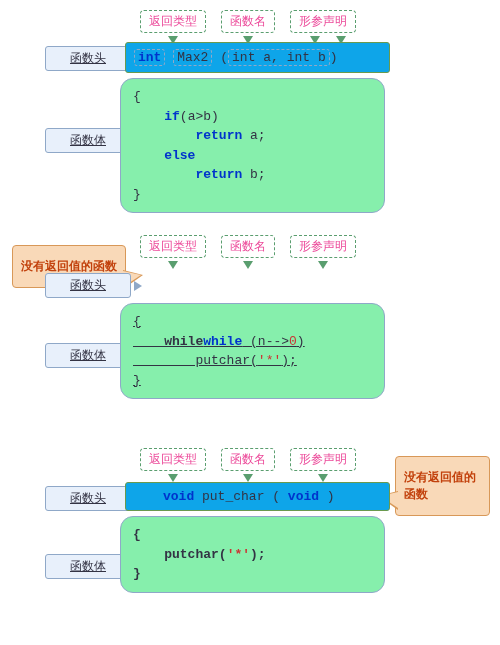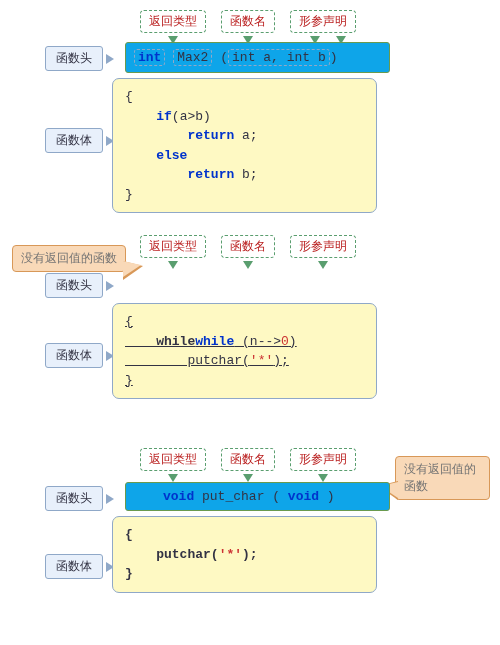--- a/index.html
+++ b/index.html
@@ -20,21 +20,21 @@
     left: 130px;
     top: 0;
     display: flex;
     gap: 15px;
   }
   .dash-label {
     border: 1.5px dashed #5a9e6f;
     border-radius: 4px;
     background: #fff;
     padding: 2px 8px;
-    color: #b91c1c;
+    color: #ec4899;
     font-size: 12px;
     position: relative;
   }
   .dash-label::after {
     content: "";
     position: absolute;
     left: 50%;
     bottom: -12px;
     width: 0; height: 0;
     border-left: 5px solid transparent;
@@ -58,23 +58,24 @@
     width:0;height:0;
     border-left:5px solid transparent;
     border-right:5px solid transparent;
     border-top:8px solid #5a9e6f;
   }
   .left-label {
     position: absolute;
     border: 1px solid #8fa8c8;
     border-radius: 3px;
     background: #e8f0fb;
-    padding: 3px 10px;
+    padding: 3px 24px;
     color: #334;
     font-size: 12px;
+    text-decoration: underline;
   }
   .left-label.arrow::after {
     content: "";
     position: absolute;
     right: -12px;
     top: 50%;
     width: 0; height: 0;
     border-top: 5px solid transparent;
     border-bottom: 5px solid transparent;
     border-left: 8px solid #8fa8c8;
@@ -93,42 +94,43 @@
     color: #334;
   }
   .code-seg {
     border: 1.5px dashed #8fa8c8;
     border-radius: 3px;
     padding: 0 3px;
     display: inline-block;
   }
   .body-box {
     position: absolute;
-    left: 102px;
+    left: 110px;
     width: 265px;
     border: 1.5px solid #8fa8c8;
-    border-radius: 7px;
-    background: #fef9c3;
+    border-radius: 13px;
+    background: #86efac;
     padding: 8px 12px;
     font-family: "Courier New", monospace;
     font-size: 13px;
     color: #334;
     white-space: pre;
     line-height: 1.5;
   }
   .kw { color: #0033cc; font-weight: bold; }
   .num { color: #cc3333; }
   .callout {
     position: absolute;
     background: #f9d9b8;
     border: 1px solid #d89858;
     border-radius: 4px;
-    padding: 4px 8px;
-    color: #737373;
-    font-size: 12px;
+    padding: 12px 8px;
+    color: #c2410c;
+    font-size: 12px;
+    font-weight: bold;
   }
   .callout.leftpt::after {
     content: "";
     position: absolute;
     right: -16px;
     top: 60%;
     width: 0; height: 0;
     border-top: 4px solid transparent;
     border-bottom: 12px solid transparent;
     border-left: 18px solid #f9d9b8;

